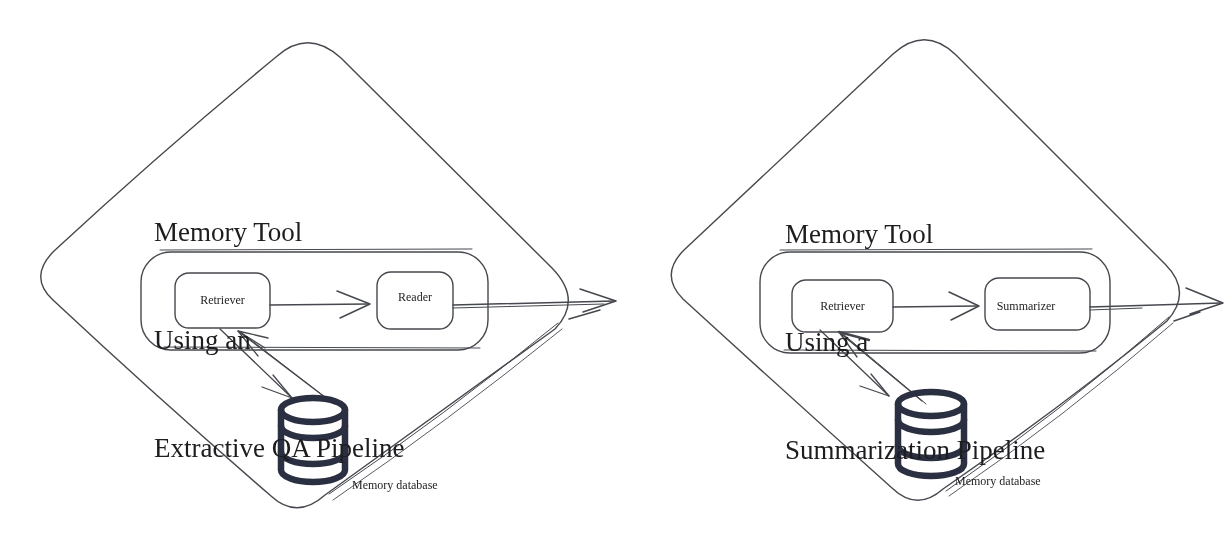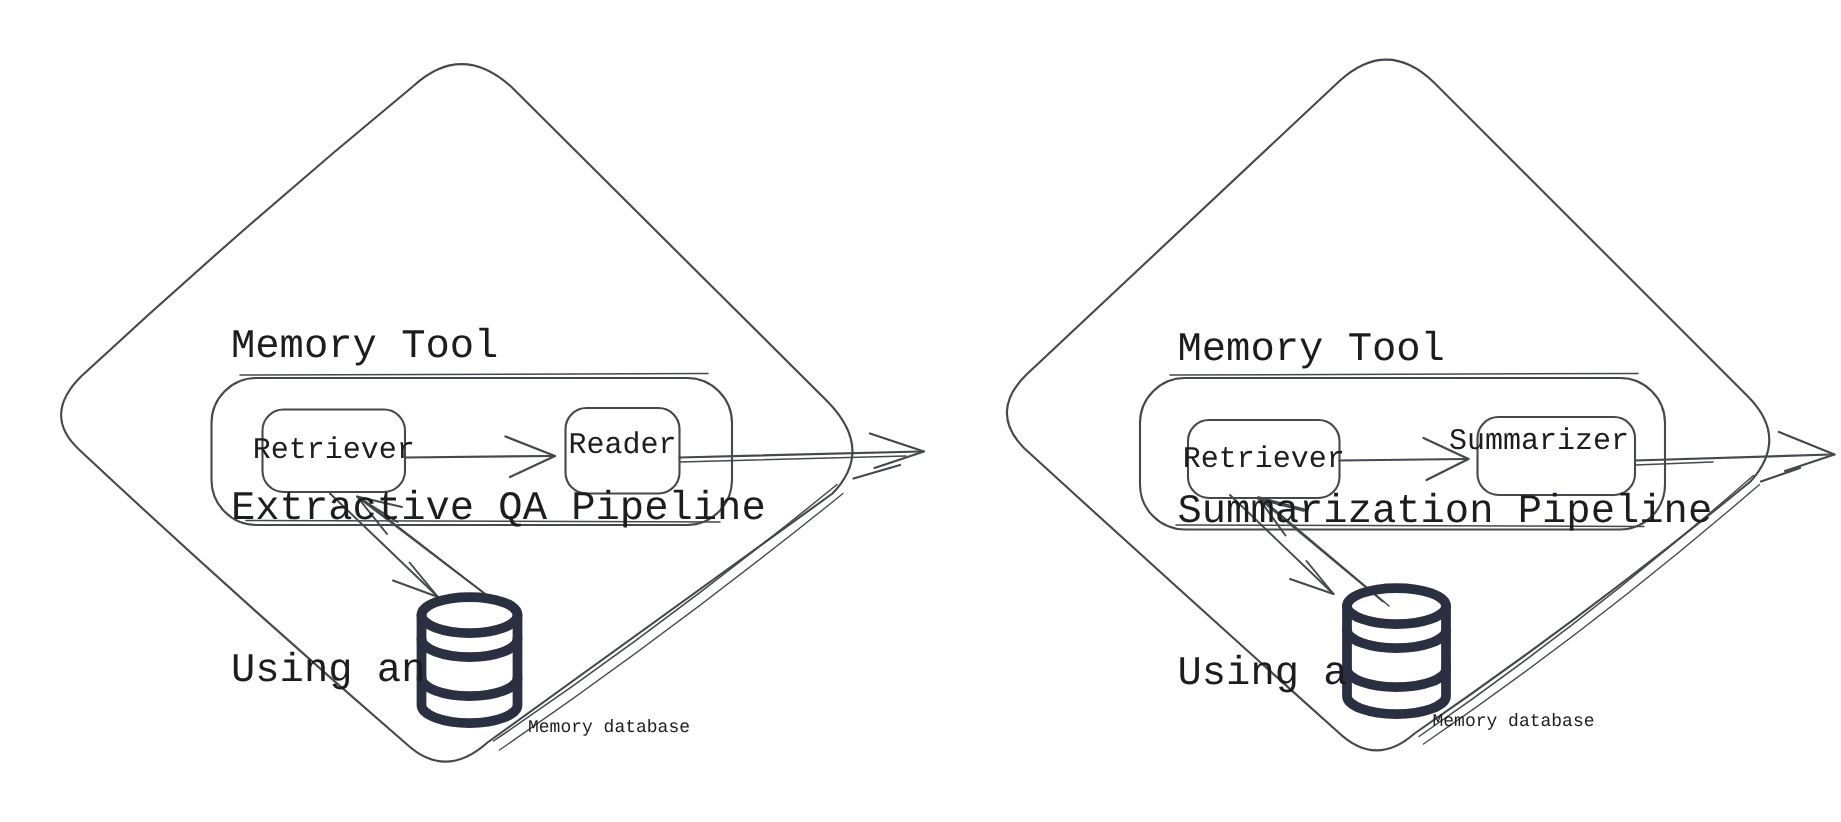--- a/index.html
+++ b/index.html
@@ -1,29 +1,29 @@
 <!DOCTYPE html>
 <html style="--bg: #ffffff; --stroke: #45484e; --text: #1d1d1f; --db: #2b2f42;"><head>
 <meta charset="utf-8">
 <style>
   :root{
     --bg:#ffffff; --stroke:#45484e; --text:#1d1d1f; --db:#2b2f42;
   }
   html,body{margin:0;padding:0;background:var(--bg);}
   .canvas{
     position:relative;width:1227px;height:548px;background:var(--bg);
-    font-family:Liberation Mono, monospace;
+    font-family:Liberation Serif, serif;
     color:var(--text);overflow:hidden;
   }
   .shapes{position:absolute;left:0;top:0;}
   .overlay{position:absolute;left:0;top:0;width:1227px;height:548px;pointer-events:none;}
   .title{position:absolute;font-size:27px;line-height:36px;white-space:pre;color:var(--text);}
   .node-label{
     position:absolute;display:flex;align-items:center;justify-content:center;
-    font-size:20px;color:var(--text);white-space:nowrap;
+    font-size:12px;color:var(--text);white-space:nowrap;
   }
   .db-label{position:absolute;font-size:12px;color:var(--text);white-space:nowrap;}
 </style>
 </head>
 <body>
 
 <div class="canvas">
 
   <svg class="shapes" width="1227" height="548" viewBox="0 0 1227 548">
     <g fill="none" stroke="var(--stroke)" stroke-width="1.4" stroke-linecap="round" stroke-linejoin="round">
@@ -118,30 +118,30 @@
         <path d="M 898 420 A 33 12 0 0 0 964 420"></path>
         <path d="M 898 446 A 33 12 0 0 0 964 446"></path>
       </g>
     </g>
   </svg>
 
   <div class="overlay">
 
     <div class="title" style="left:154px;top:142px;">
       <div>Memory Tool</div>
+      <div>Using an</div>
       <div>Extractive QA Pipeline</div>
-      <div>Using an</div>
     </div>
     <div class="node-label" style="left:175px;top:273px;width:95px;height:55px;">Retriever</div>
     <div class="node-label" style="left:377px;top:272px;width:76px;height:50px;">Reader</div>
     <div class="db-label" style="left:352px;top:478px;">Memory database</div>
 
     <div class="title" style="left:785px;top:144px;">
       <div>Memory Tool</div>
+      <div>Using a</div>
       <div>Summarization Pipeline</div>
-      <div>Using a</div>
     </div>
     <div class="node-label" style="left:792px;top:280px;width:101px;height:52px;">Retriever</div>
-    <div class="node-label" style="left:985px;top:268px;width:82px;height:52px;">Summarizer</div>
+    <div class="node-label" style="left:985px;top:280px;width:82px;height:52px;">Summarizer</div>
     <div class="db-label" style="left:955px;top:474px;">Memory database</div>
   </div>
 
 </div>
 
 </body></html>

